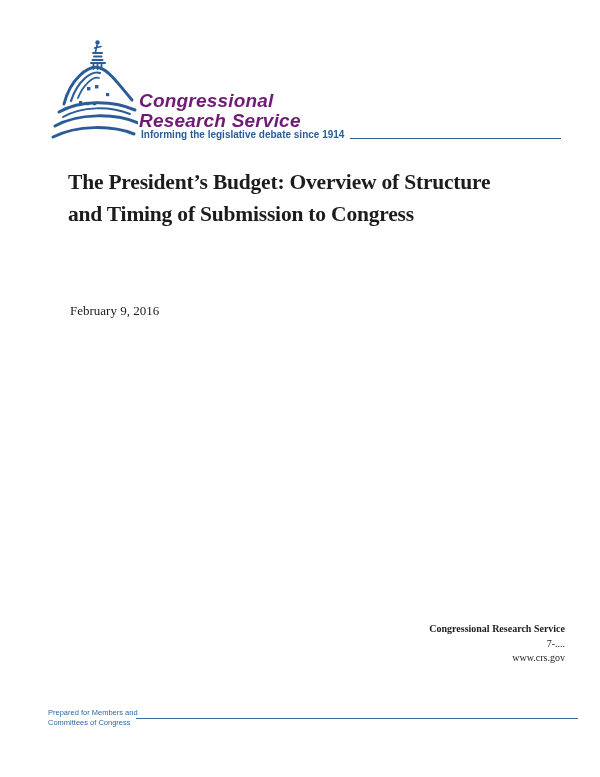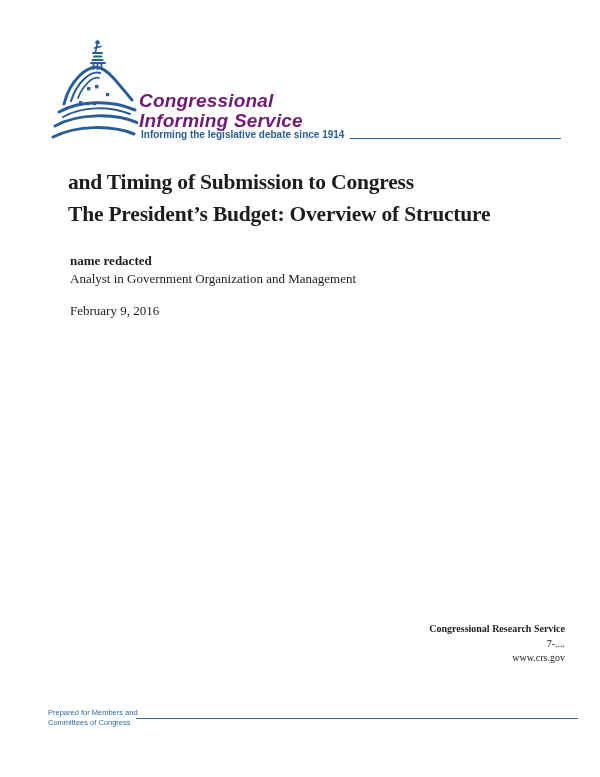--- a/index.html
+++ b/index.html
@@ -91,37 +91,33 @@
     <rect x="43" y="64" width="3.2" height="3.2" fill="#2a5d97" stroke="none"></rect>
 
     <path d="M9 74 C 30 62, 62 62, 85 72" stroke-width="3"></path>
     <path d="M13 79 C 32 68, 60 68, 80 76" stroke-width="2"></path>
     <path d="M5 88 C 28 75, 66 75, 88 85" stroke-width="3"></path>
     <path d="M3 99 C 27 87, 62 87, 84 96" stroke-width="3"></path>
   </svg>
 
   <div class="logo-org">
     <div>Congressional</div>
-    <div>Informing Service</div>
+    <div>Research Service</div>
   </div>
 
   <div class="tagline-row">
     <span class="tagline">Informing the legislative debate since 1914</span>
     <span class="tagline-rule"></span>
   </div>
 
   <div class="title">
+    <div>The President’s Budget: Overview of Structure</div>
     <div>and Timing of Submission to Congress</div>
-    <div>The President’s Budget: Overview of Structure</div>
   </div>
 
-  <div class="author-block">
-    <div class="author-name">name redacted</div>
-    <div class="author-role">Analyst in Government Organization and Management</div>
-  </div>
 
   <div class="date-line">February 9, 2016</div>
 
   <div class="footer-right">
     <div class="org">Congressional Research Service</div>
     <div>7-....</div>
     <div>www.crs.gov</div>
   </div>
 
   <div class="footer-left">

